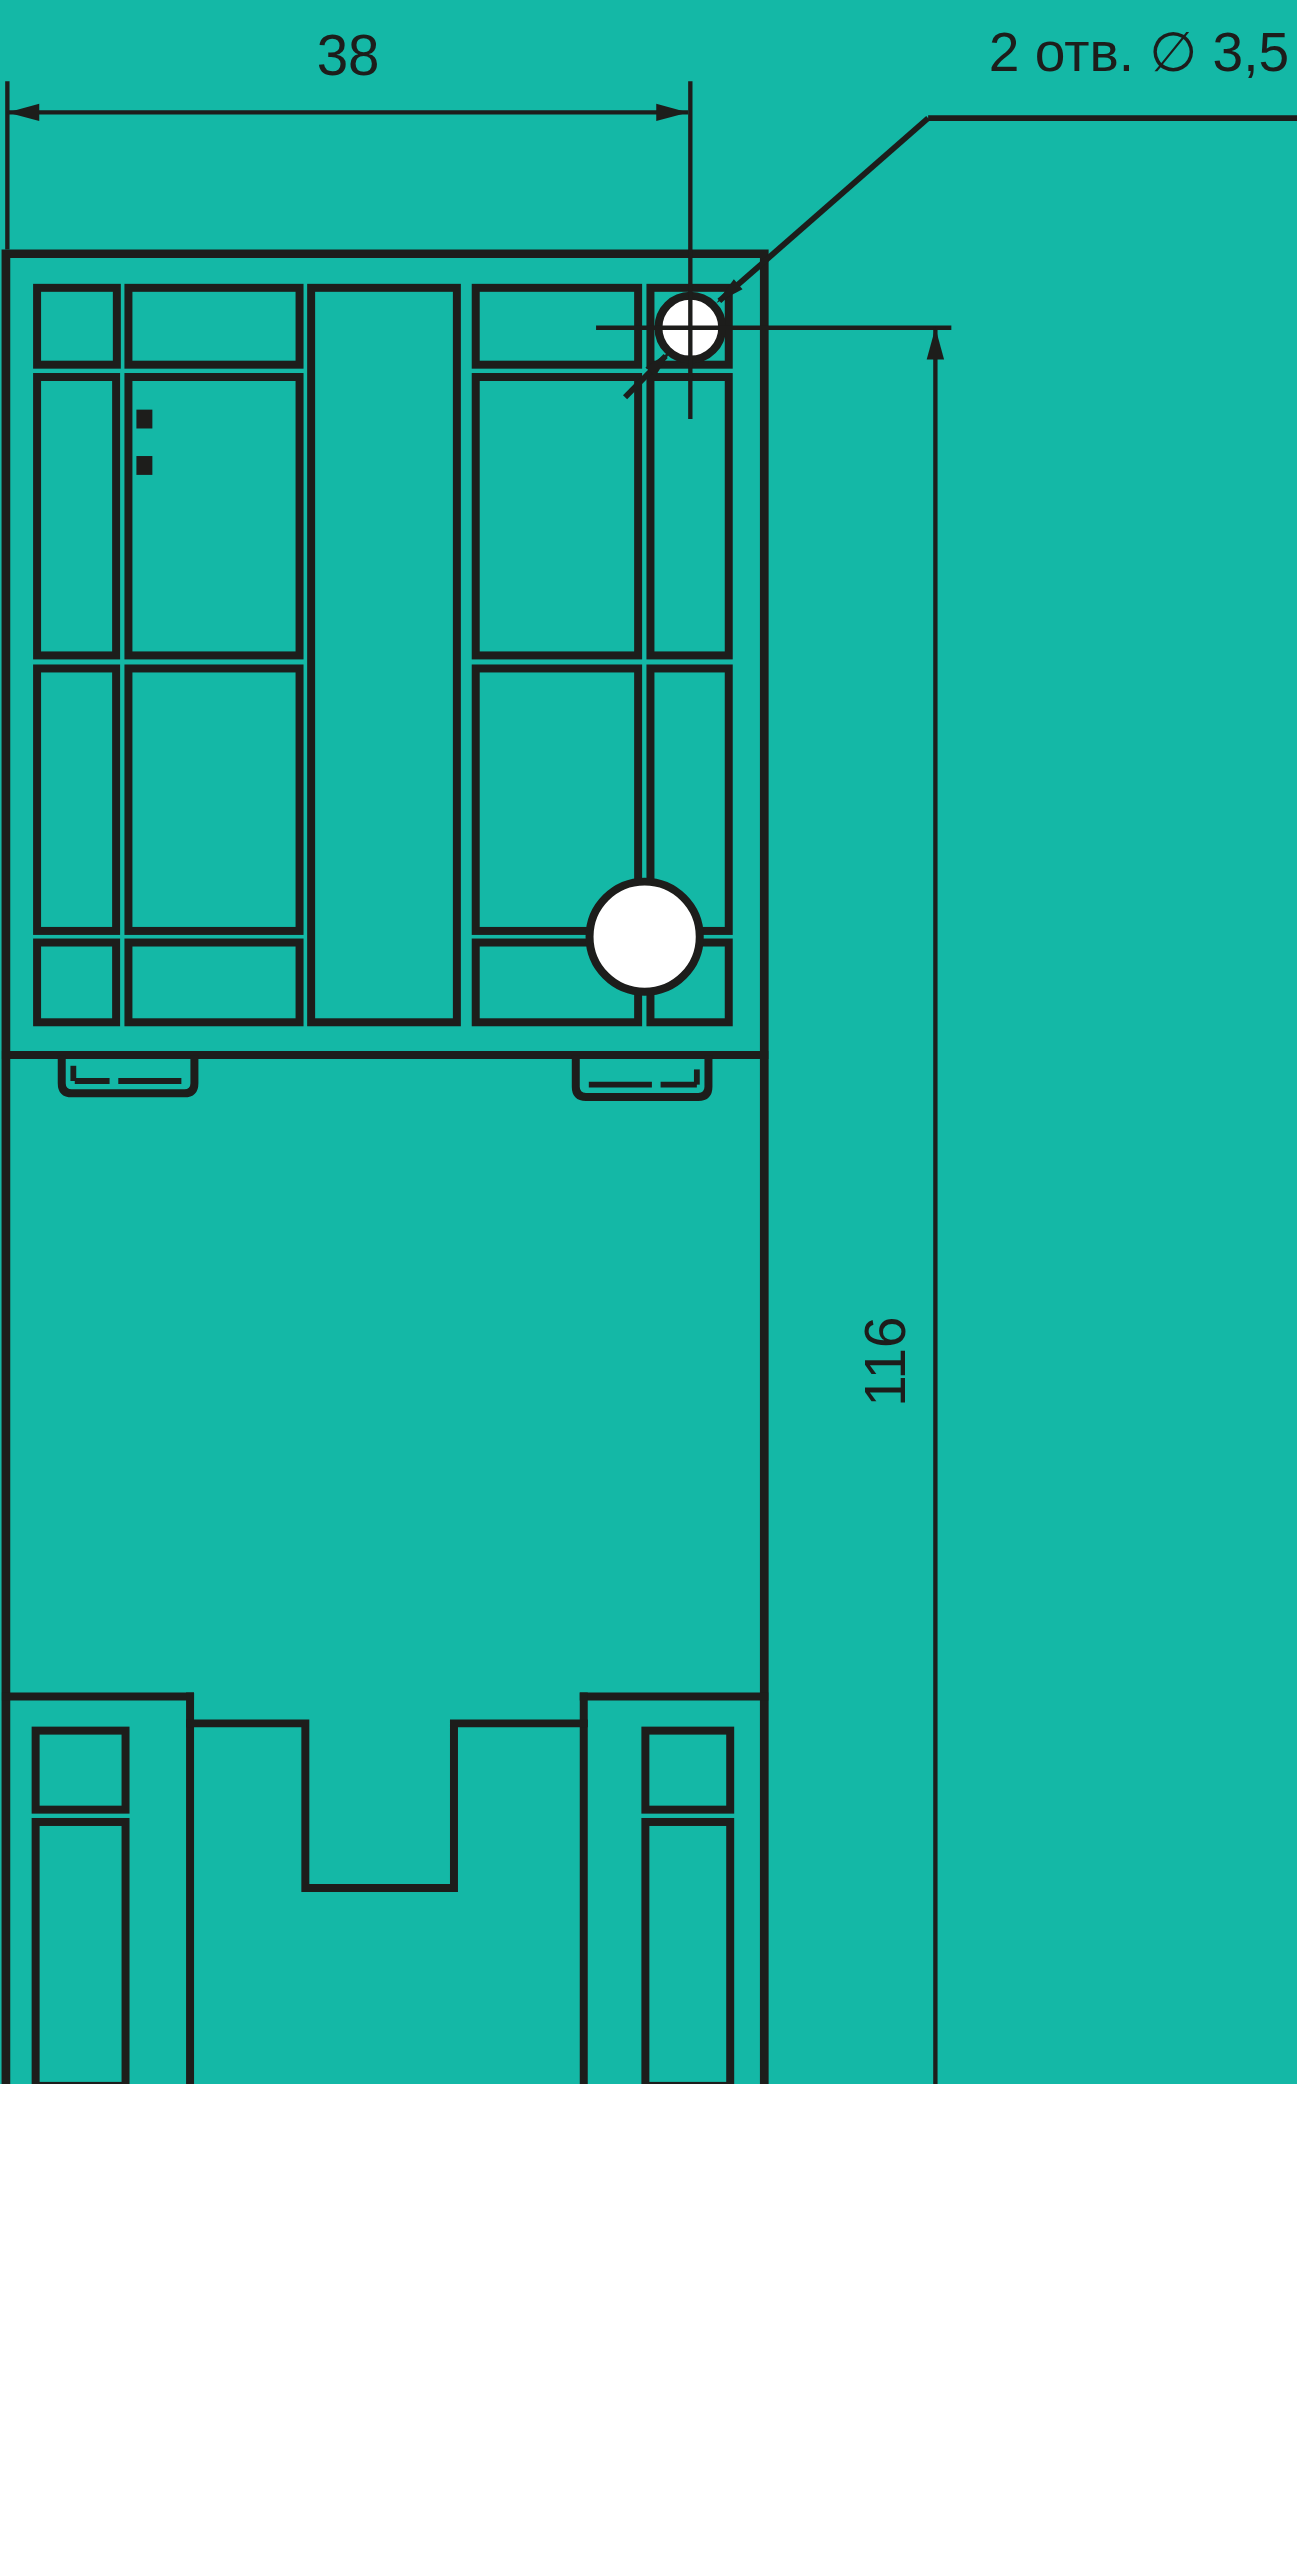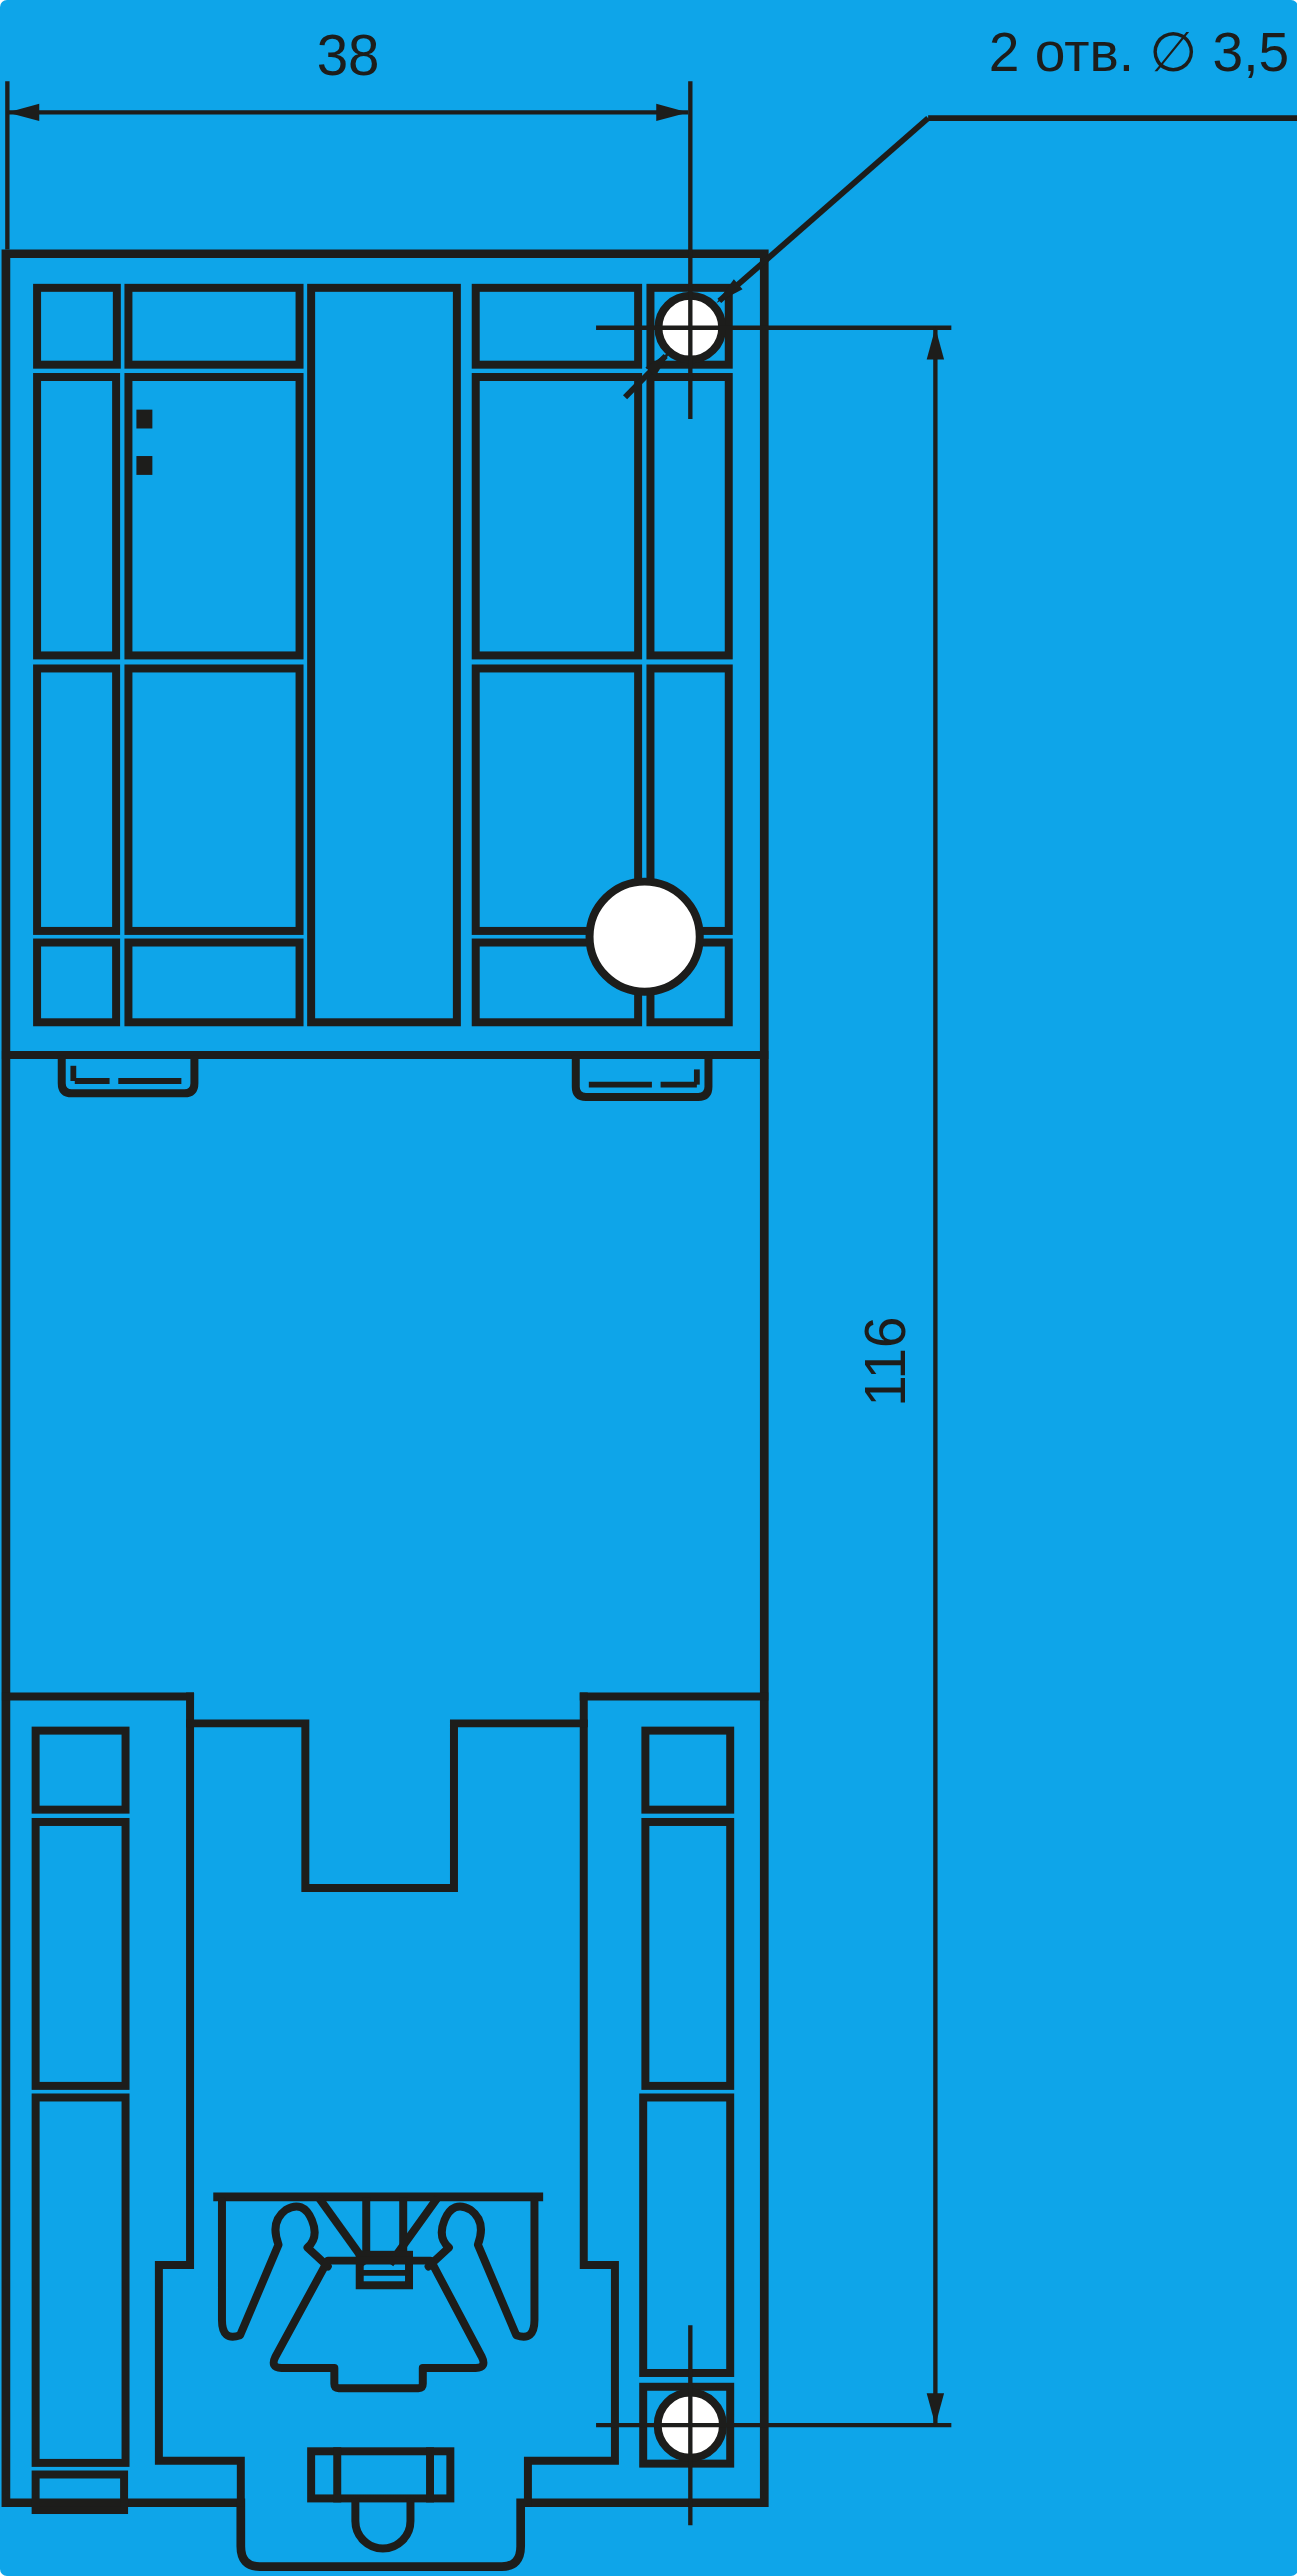--- a/index.html
+++ b/index.html
@@ -1,16 +1,16 @@
 <!DOCTYPE html>
 <html style="font-size:11.6px"><head>
 <meta charset="utf-8">
 <style>
   html,body{margin:0;padding:0;background:#ffffff;}
-  .stage{width:1298px;height:2576px;position:relative;background:#0ea5e9;font-family:"Liberation Sans",sans-serif;border-radius:7px;}
+  .stage{width:1298px;height:2084px;position:relative;background:#14b8a6;font-family:"Liberation Sans",sans-serif;}
   svg{display:block;}
   .ln  {fill:none;stroke:#1d1d1b;stroke-width:11;stroke-linecap:square;stroke-linejoin:miter;}
   .lnr {fill:none;stroke:#1d1d1b;stroke-width:11;stroke-linecap:round;stroke-linejoin:round;}
   .ln2 {fill:none;stroke:#1d1d1b;stroke-width:12;stroke-linecap:square;}
   .fw  {fill:#ffffff;stroke:#1d1d1b;stroke-width:11;}
   .thin{fill:none;stroke:#1d1d1b;stroke-width:6;stroke-linecap:butt;}
   .lead{fill:none;stroke:#1d1d1b;stroke-width:8;stroke-linecap:butt;}
   .blk {fill:#1d1d1b;stroke:none;}
   text {fill:#1d1d1b;}
   .dim {font-size:78px;font-family:"Liberation Sans",sans-serif;}

